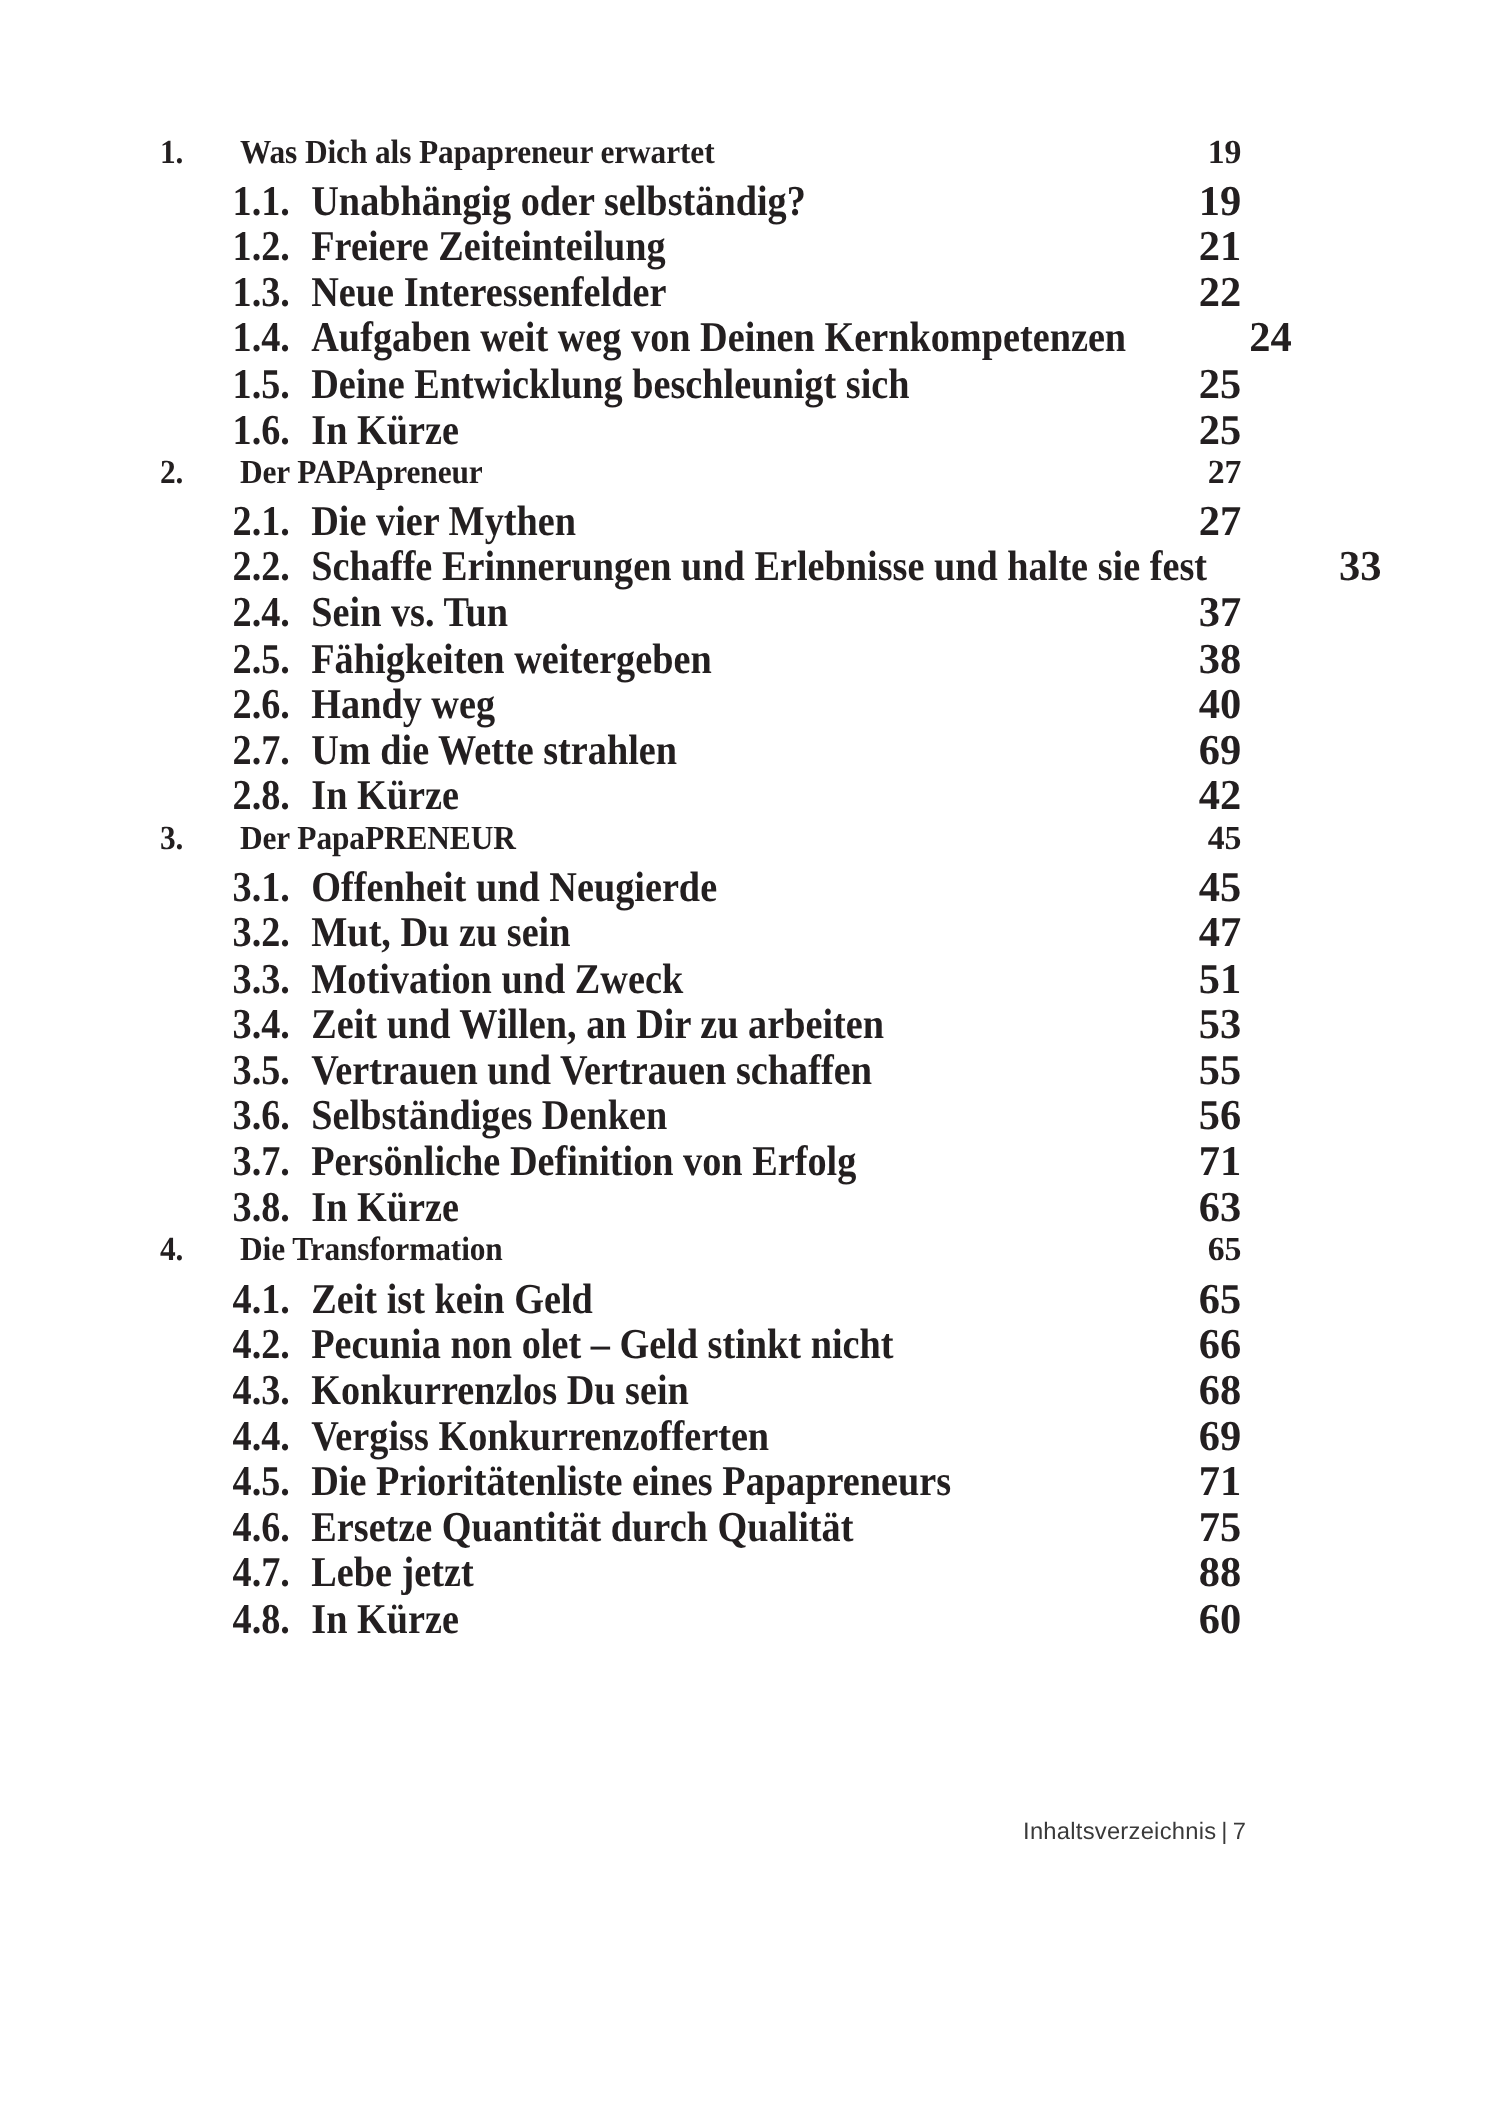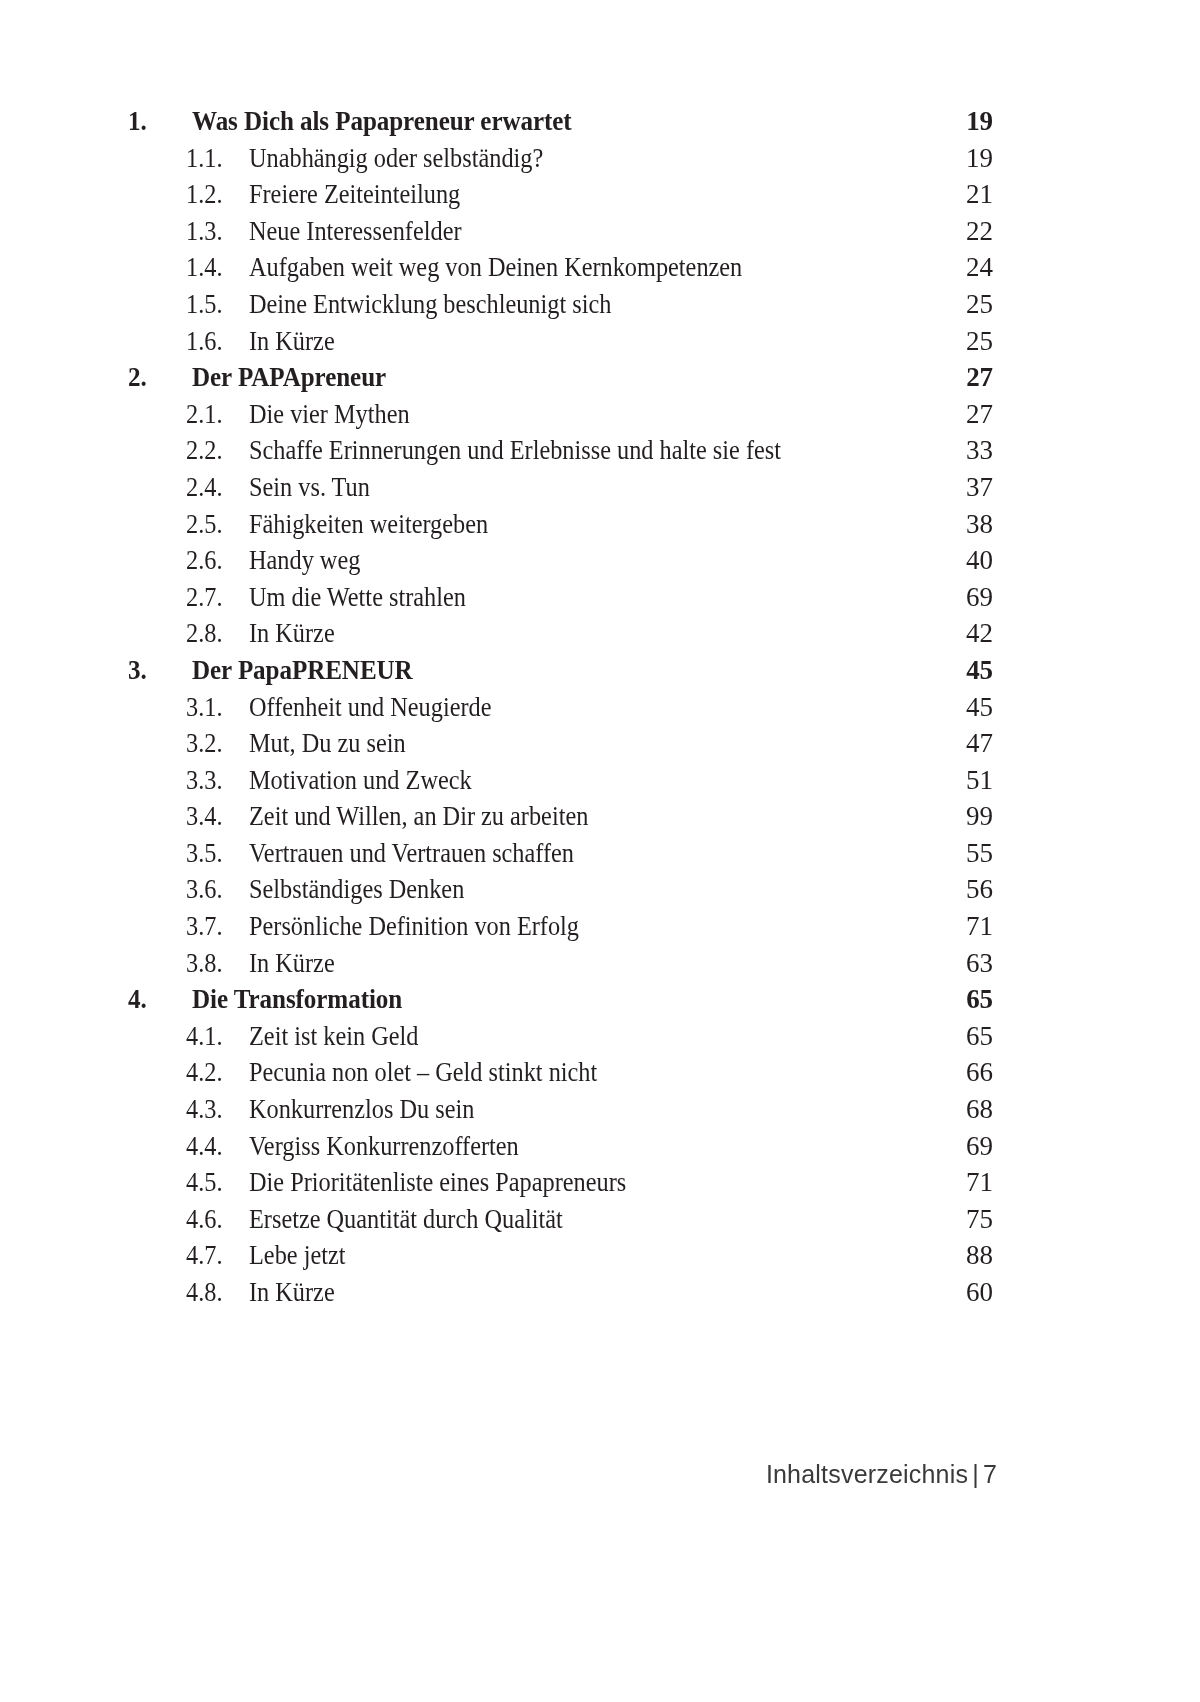--- a/index.html
+++ b/index.html
@@ -58,22 +58,22 @@
     transform-origin: left center;
   }
   .toc-row.chapter .page {
     flex: 0 0 60px;
     text-align: right;
     font-weight: bold;
   }
 
   
   .toc-row.section {
-    font-weight: normal;
-    font-size: 27px;
+    font-weight: bold;
+    font-size: 34px;
   }
   .toc-row.section .num {
     width: 63px;
     flex: 0 0 63px;
     margin-left: 58px;
     text-align: left;
     transform: scaleX(0.9);
     transform-origin: left center;
   }
   .toc-row.section .label {
@@ -83,23 +83,23 @@
   }
   .toc-row.section .page {
     flex: 0 0 60px;
     text-align: right;
   }
 
   
   #footer {
     position: absolute;
     right: 203px;
-    bottom: 213px;
+    bottom: 225px;
     font-family: "Liberation Sans", "DejaVu Sans", sans-serif;
-    font-size: 25px;
+    font-size: 19px;
     color: #3a3a3a;
     letter-spacing: 0.2px;
     white-space: nowrap;
   }
   #footer .sep { padding: 0 4px; }
 </style>
 </head>
 <body>
 
 <div id="page">
@@ -197,21 +197,21 @@
         <span class="page">47</span>
       </div>
       <div class="toc-row section">
         <span class="num">3.3.</span>
         <span class="label">Motivation und Zweck</span>
         <span class="page">51</span>
       </div>
       <div class="toc-row section">
         <span class="num">3.4.</span>
         <span class="label">Zeit und Willen, an Dir zu arbeiten</span>
-        <span class="page">99</span>
+        <span class="page">53</span>
       </div>
       <div class="toc-row section">
         <span class="num">3.5.</span>
         <span class="label">Vertrauen und Vertrauen schaffen</span>
         <span class="page">55</span>
       </div>
       <div class="toc-row section">
         <span class="num">3.6.</span>
         <span class="label">Selbständiges Denken</span>
         <span class="page">56</span>

